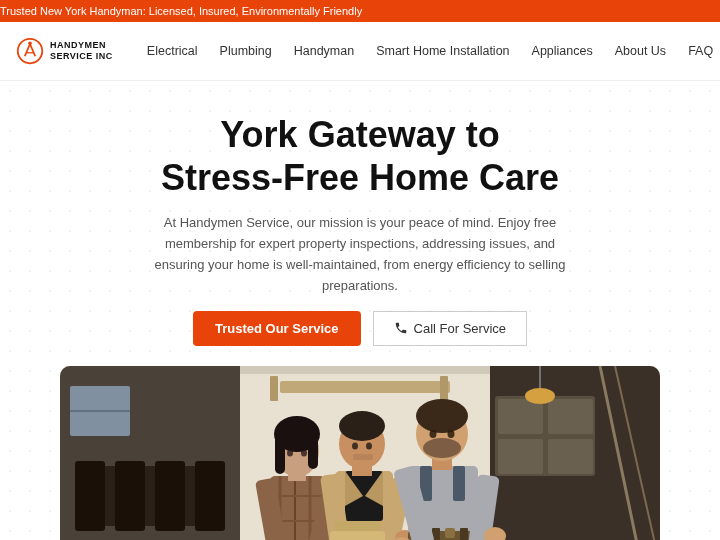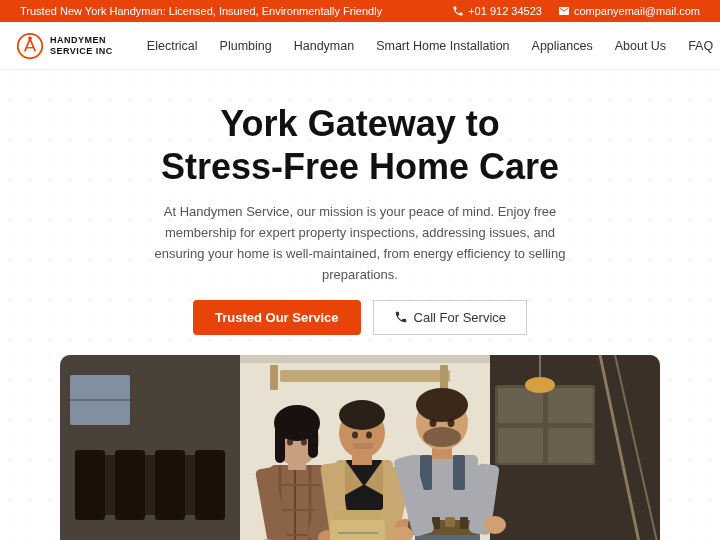--- a/index.html
+++ b/index.html
@@ -3,35 +3,35 @@
   <meta charset="utf-8">
   <style>
     * { margin: 0; padding: 0; box-sizing: border-box; }
     body { font-family: 'Arial', sans-serif; width: 720px; height: 540px; overflow: hidden; background: #fff; }
 
     
     .announcement-bar {
       background: #e8440a;
       color: #fff;
       font-size: 11px;
-      padding: 5px 20px;
+      padding: 5px 0;
       display: flex;
       justify-content: space-between;
       align-items: center;
     }
     .announcement-bar-left { display: flex; align-items: center; gap: 5px; }
     .announcement-bar-right { display: flex; align-items: center; gap: 16px; }
     .contact-item { display: flex; align-items: center; gap: 4px; font-size: 11px; }
 
     
     .navbar {
       display: flex;
       align-items: center;
       padding: 0 16px;
-      height: 48px;
+      height: 59px;
       border-bottom: 1px solid #eee;
       background: #fff;
     }
     .logo {
       display: flex;
       align-items: center;
       gap: 6px;
       margin-right: 24px;
       flex-shrink: 0;
     }
@@ -142,34 +142,20 @@
       position: relative;
       background: #c8b8a0;
     }
   </style>
 </head>
 <body>
 
 <div class="announcement-bar">
   <div class="announcement-bar-left">
     <span>Trusted New York Handyman: Licensed, Insured, Environmentally Friendly</span>
-  </div>
-  <div class="announcement-bar-right">
-    <div class="contact-item">
-      <svg width="12" height="12" viewBox="0 0 24 24" fill="white">
-        <path d="M20 15.5c-1.2 0-2.4-.2-3.6-.6-.3-.1-.7 0-1 .2l-2.2 2.2c-2.8-1.4-5.1-3.8-6.6-6.6l2.2-2.2c.3-.3.4-.7.2-1-.3-1.1-.5-2.3-.5-3.5 0-.6-.4-1-1-1H4c-.6 0-1 .4-1 1 0 9.4 7.6 17 17 17 .6 0 1-.4 1-1v-3.5c0-.6-.4-1-1-1z"></path>
-      </svg>
-      <span>+01 912 34523</span>
-    </div>
-    <div class="contact-item">
-      <svg width="12" height="12" viewBox="0 0 24 24" fill="white">
-        <path d="M20 4H4c-1.1 0-2 .9-2 2v12c0 1.1.9 2 2 2h16c1.1 0 2-.9 2-2V6c0-1.1-.9-2-2-2zm0 4l-8 5-8-5V6l8 5 8-5v2z"></path>
-      </svg>
-      <span>companyemail@mail.com</span>
-    </div>
   </div>
 </div>
 
 <nav class="navbar">
   <div class="logo">
     <div class="logo-icon">
       <svg width="28" height="28" viewBox="0 0 32 32">
         <circle cx="16" cy="16" r="14" fill="none" stroke="#e8440a" stroke-width="2"></circle>
         <path d="M10 22 L16 8 L22 22" stroke="#e8440a" stroke-width="2" fill="none"></path>
         <path d="M12 18 L20 18" stroke="#e8440a" stroke-width="1.5"></path>

